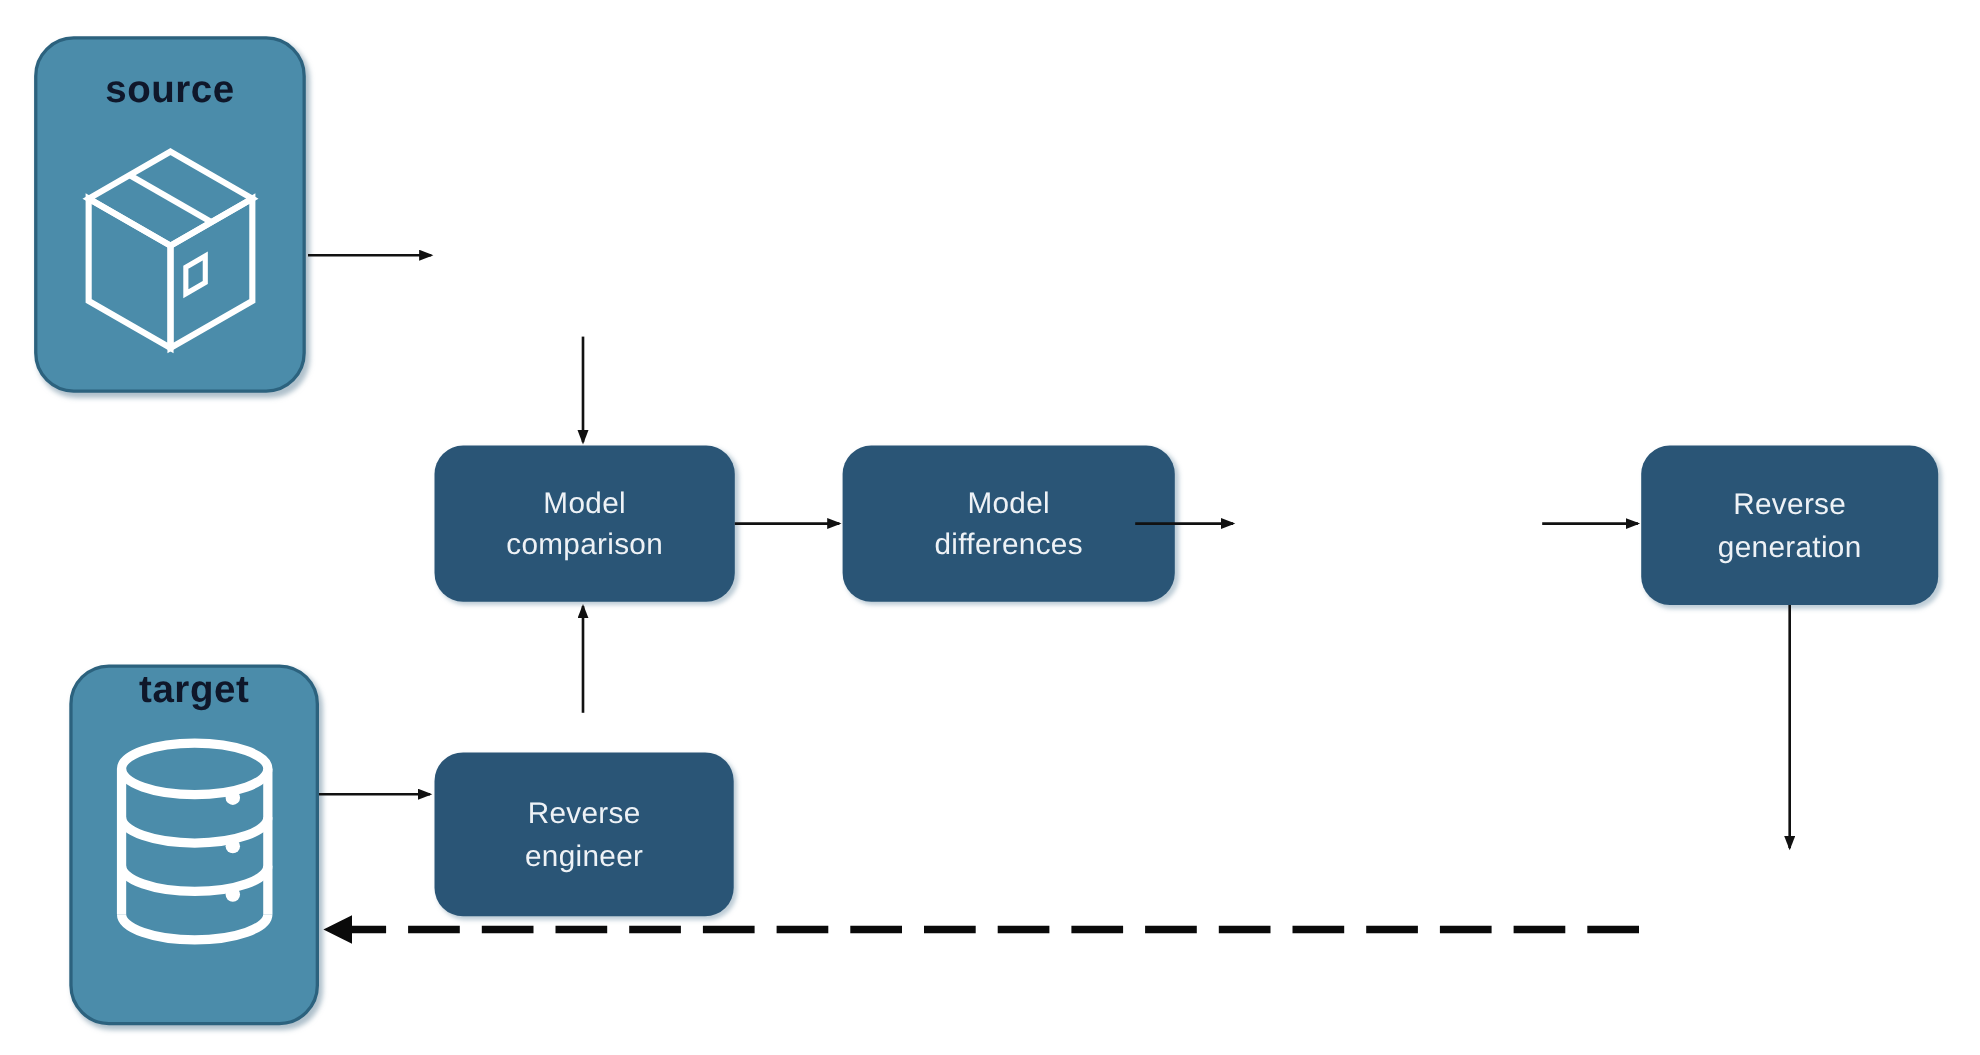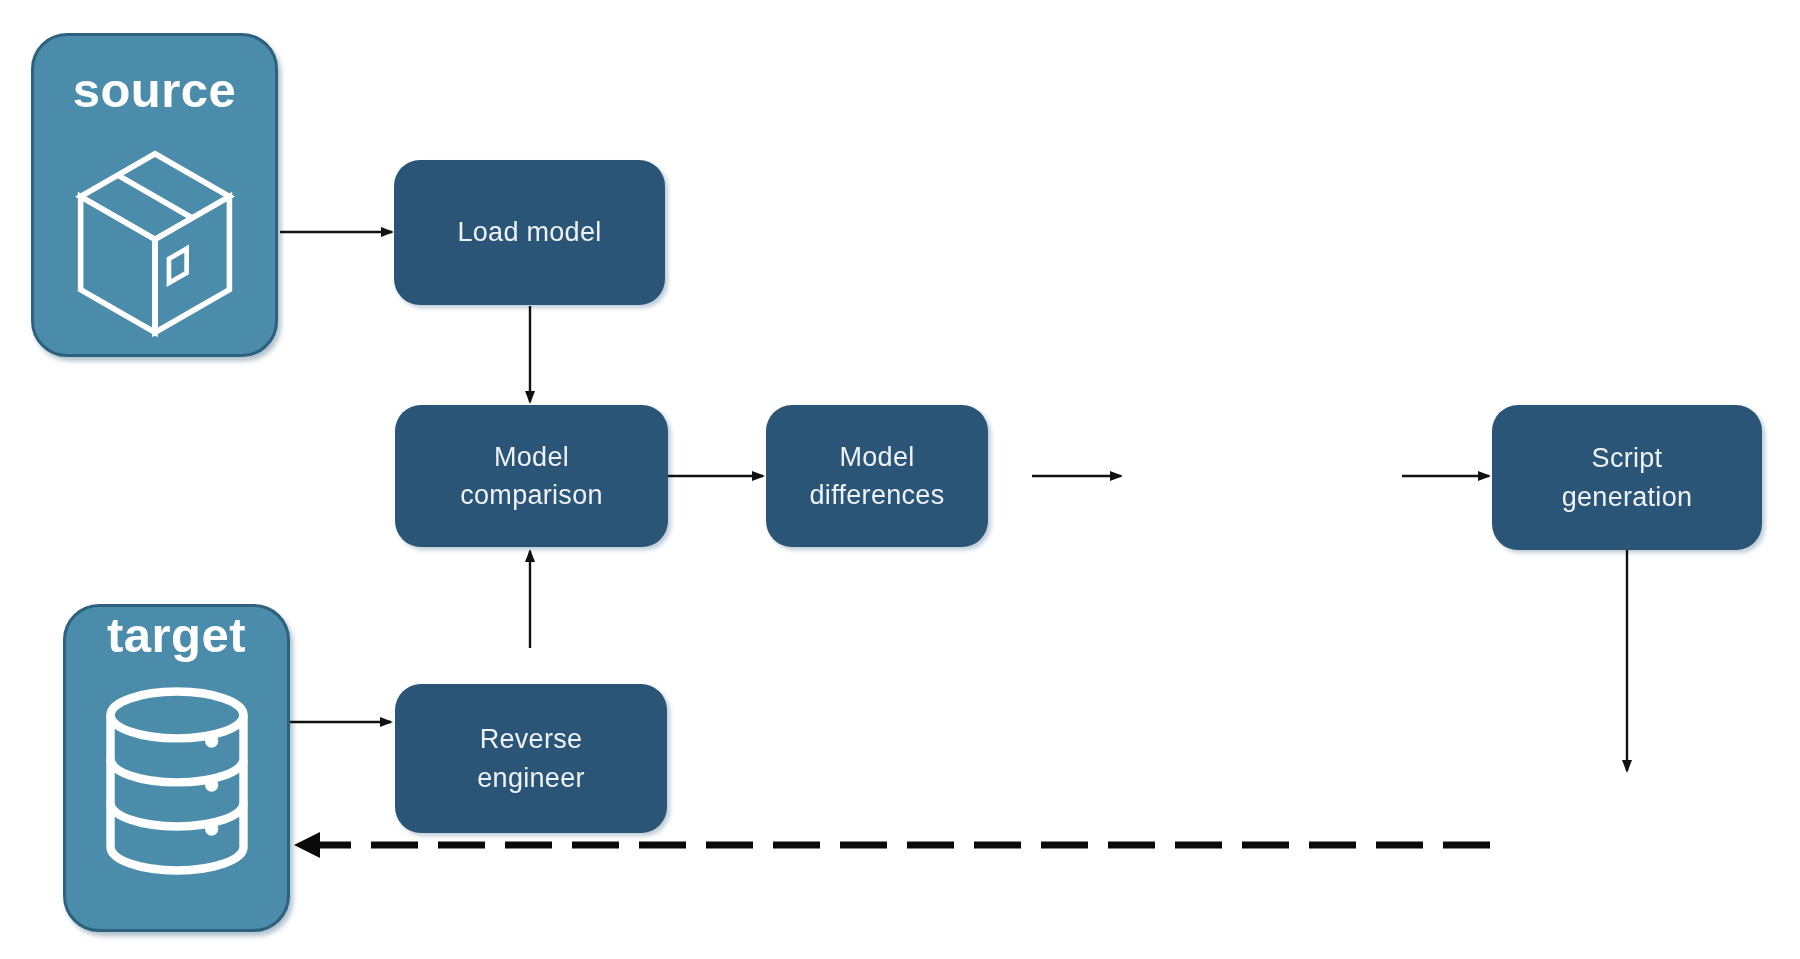--- a/index.html
+++ b/index.html
@@ -24,42 +24,42 @@
     color: #eef2f6;
     font-size: 27px;
     line-height: 1.42;
     letter-spacing: 0.3px;
     box-shadow: 3px 3px 4px rgba(125,155,175,0.5);
   }
   .node .lbl { max-width: 196px; }
 
   .n-load        { left: 394px;  top: 160px; width: 271px; height: 145px; }
   .n-comparison  { left: 395px;  top: 405px; width: 273px; height: 142px; }
-  .n-differences { left: 766px;  top: 405px; width: 222px; height: 142px; }
+  .n-differences { left: 766px;  top: 405px; width: 302px; height: 142px; }
   .n-deployment  { left: 1124px; top: 405px; width: 278px; height: 142px; }
   .n-generation  { left: 1492px; top: 405px; width: 270px; height: 145px; }
   .n-reverse     { left: 395px;  top: 684px; width: 272px; height: 149px; justify-content: center; }
   .n-execution   { left: 1490px; top: 775px; width: 272px; height: 142px; }
 
   
   .container-node {
     position: absolute;
     background: #4b8caa;
     border: 3px solid #2c627e;
     border-radius: 36px;
     box-sizing: border-box;
     display: flex;
     flex-direction: column;
     align-items: center;
     box-shadow: 3px 4px 5px rgba(110,140,160,0.55);
   }
   .container-node .clbl {
-    color: #ffffff;
+    color: #0f172a;
     font-weight: bold;
-    font-size: 49px;
+    font-size: 35px;
     letter-spacing: 0.5px;
   }
   .c-source { left: 31px; top: 33px;  width: 247px; height: 324px; }
   .c-source .clbl { margin-top: 26px; }
   .c-source .icon-wrap { margin-top: 24px; }
   .c-target { left: 63px; top: 604px; width: 227px; height: 328px; }
   .c-target .clbl { }
   .c-target .icon-wrap { margin-top: 22px; }
 
   .icon-wrap { display: flex; align-items: center; justify-content: center; }
@@ -109,31 +109,28 @@
         </g>
         <g fill="#ffffff">
           <circle cx="117" cy="60" r="7"></circle>
           <circle cx="117" cy="107" r="7"></circle>
           <circle cx="117" cy="154" r="7"></circle>
         </g>
       </svg>
     </div>
   </div>
 
-  <div class="node n-load">
-    <span class="lbl">Load model</span>
-  </div>
   <div class="node n-comparison">
     <span class="lbl">Model comparison</span>
   </div>
   <div class="node n-differences">
     <span class="lbl">Model differences</span>
   </div>
   <div class="node n-generation">
-    <span class="lbl">Script generation</span>
+    <span class="lbl">Reverse generation</span>
   </div>
   <div class="node n-reverse">
     <span class="lbl">Reverse engineer</span>
   </div>
 
   <svg class="edges">
     <defs>
       <marker id="arrow" markerWidth="14" markerHeight="12" refX="11" refY="5" orient="auto" markerUnits="userSpaceOnUse">
         <path d="M0,0 L13,5 L0,10 Z" fill="#111111"></path>
       </marker>

